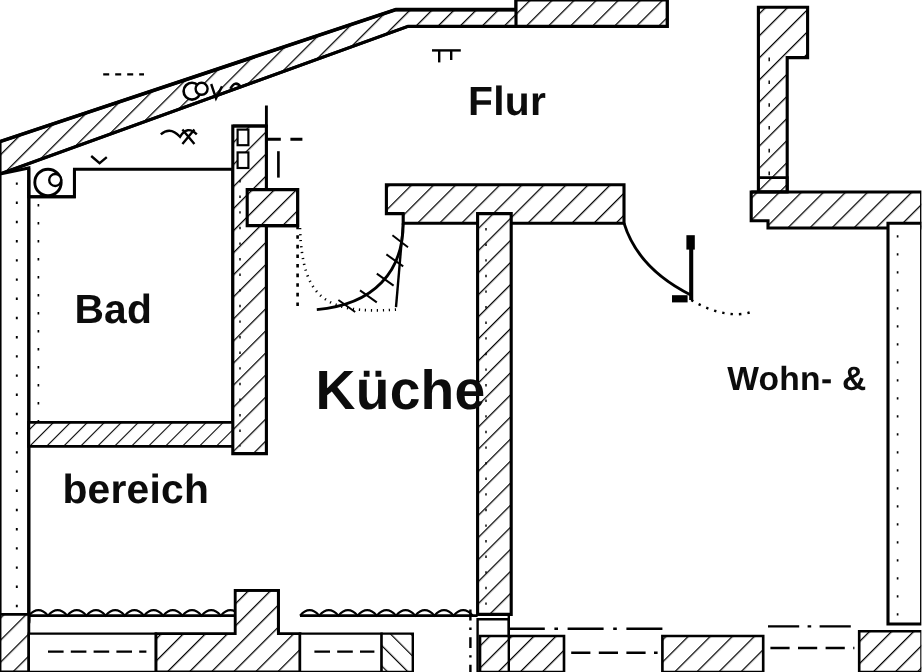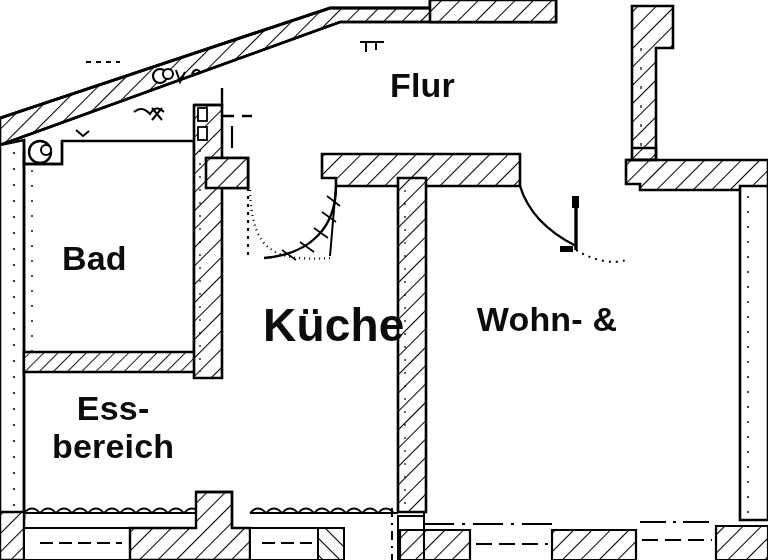--- a/index.html
+++ b/index.html
@@ -33,21 +33,21 @@
     color: #0c0c0c;
     white-space: nowrap;
     line-height: 1.12;
     letter-spacing: 0.2px;
     text-align: center;
     pointer-events: none;
   }
   #label-flur   { left: 390px; top: 66px;  font-size: 34px; }
   #label-bad    { left: 62px;  top: 239px; font-size: 34px; }
   #label-kueche { left: 263px; top: 300px; font-size: 46px; }
-  #label-wohn   { left: 411px; top: 300px; font-size: 34px; text-align: center; width: 272px; }
+  #label-wohn   { left: 450px; top: 300px; font-size: 28px; text-align: right; width: 272px; }
   #label-ess    { left: 52px;  top: 389px; font-size: 34px; }
   .label-line { display: block; }
 </style>
 </head>
 <body>
 
 <div id="plan-root">
 
   <svg id="plan-svg" viewBox="0 0 768 560">
     <defs>
@@ -235,17 +235,16 @@
 
   <div class="room-label" id="label-bad">Bad</div>
 
   <div class="room-label" id="label-kueche">Küche</div>
 
   <div class="room-label" id="label-wohn">
     <span class="label-line">Wohn- &amp;</span>
   </div>
 
   <div class="room-label" id="label-ess">
-    <span class="label-line">Ess-</span>
     <span class="label-line">bereich</span>
   </div>
 
 </div>
 
 </body></html>

